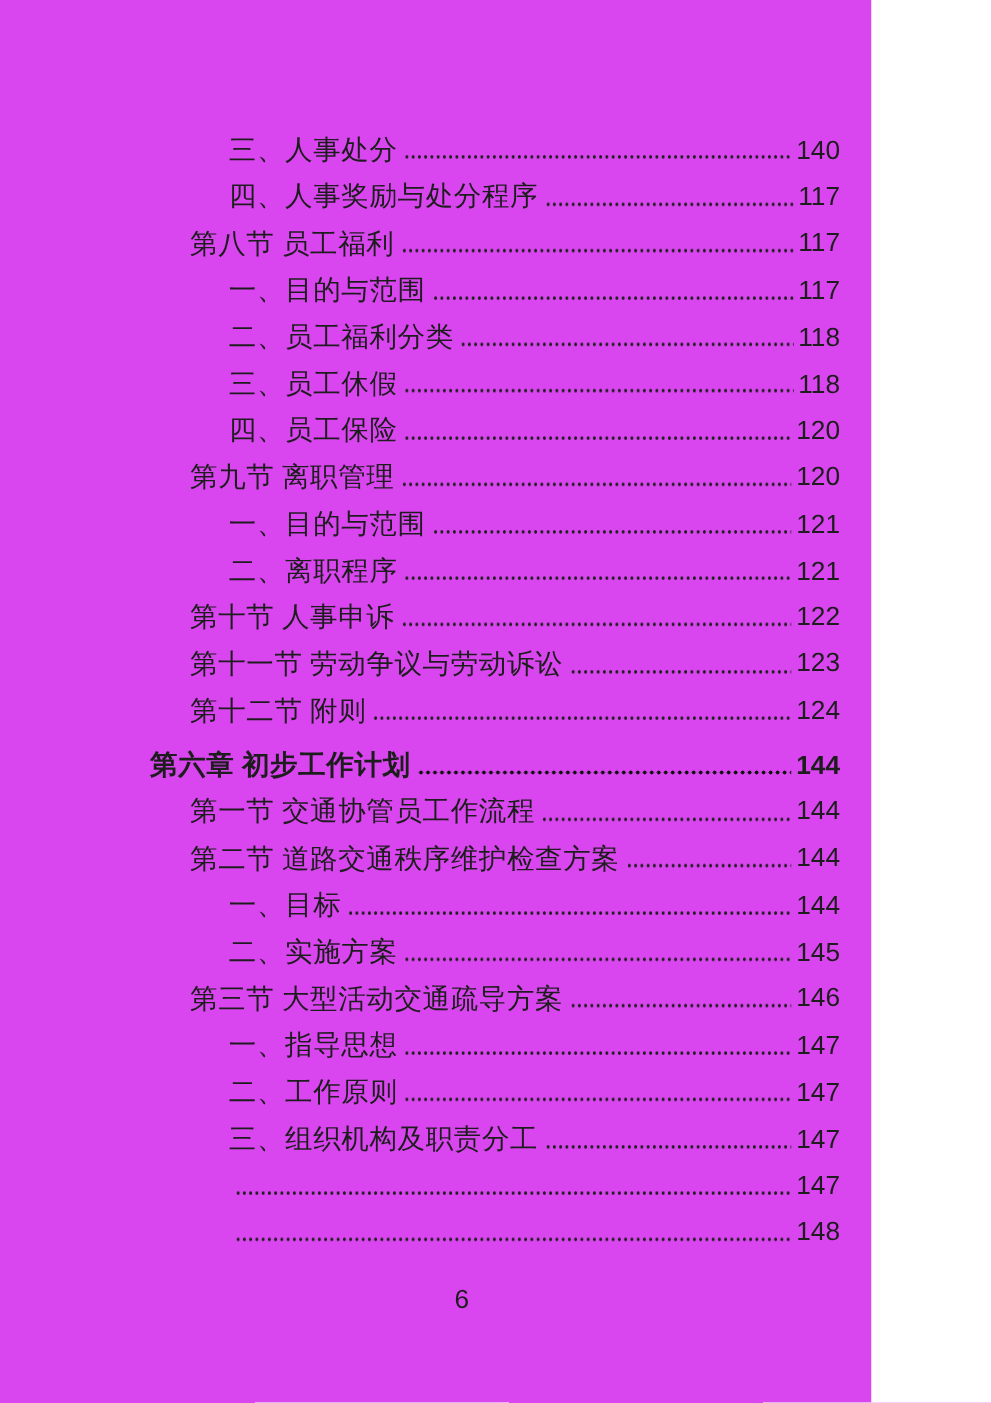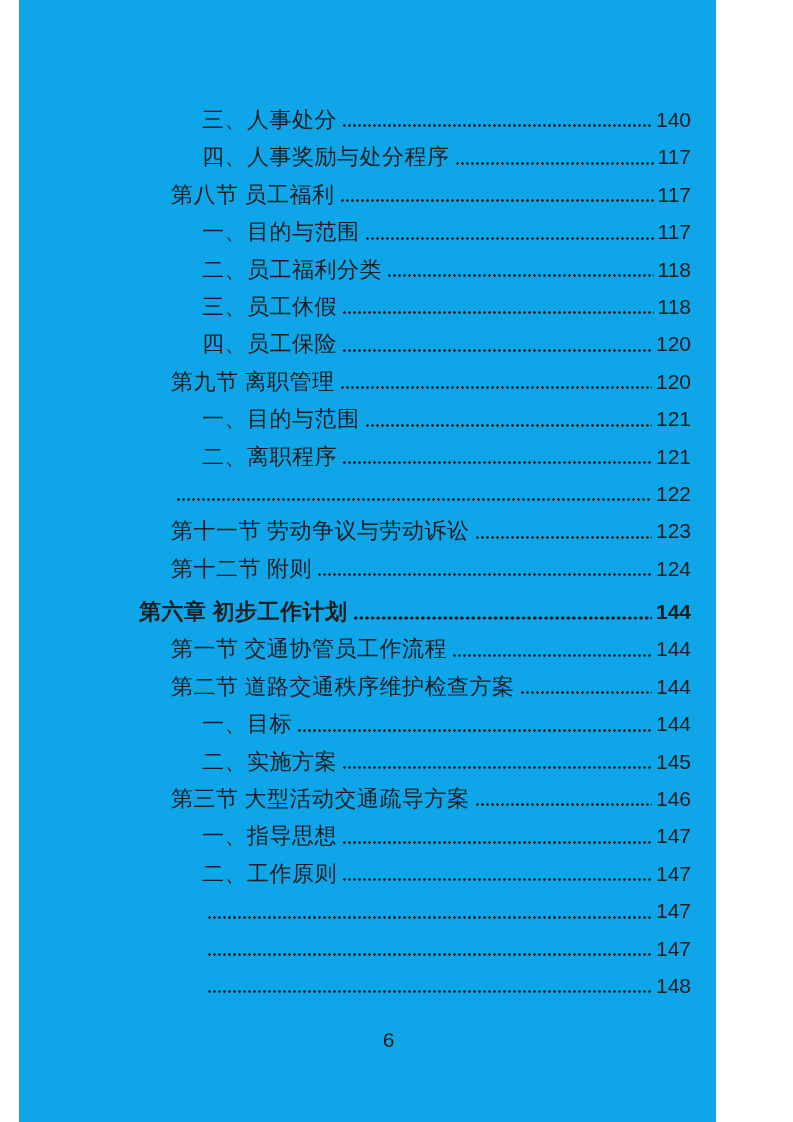--- a/index.html
+++ b/index.html
@@ -4,25 +4,24 @@
 <style>
   html, body {
     margin: 0;
     padding: 0;
     background: #ffffff;
   }
   .page {
     position: relative;
     width: 697px;
     height: 1122px;
-    background: #0ea5e9;
+    background: #d946ef;
     overflow: hidden;
     font-family: "Liberation Serif", serif;
     color: #1d1d1d;
-    margin-left: 19px;
   }
   .toc {
     position: absolute;
     left: 120px;
     top: 101px;
     width: 552px;
   }
   .toc-row {
     display: flex;
     align-items: baseline;
@@ -131,20 +130,21 @@
         <span class="toc-label">一、目的与范围</span>
         <span class="toc-leader"></span>
         <span class="toc-page">121</span>
       </div>
       <div class="toc-row level-item">
         <span class="toc-label">二、离职程序</span>
         <span class="toc-leader"></span>
         <span class="toc-page">121</span>
       </div>
       <div class="toc-row level-section">
+        <span class="toc-label">第十节 人事申诉</span>
         <span class="toc-leader"></span>
         <span class="toc-page">122</span>
       </div>
       <div class="toc-row level-section">
         <span class="toc-label">第十一节 劳动争议与劳动诉讼</span>
         <span class="toc-leader"></span>
         <span class="toc-page">123</span>
       </div>
       <div class="toc-row level-section">
         <span class="toc-label">第十二节 附则</span>
@@ -185,20 +185,21 @@
         <span class="toc-label">一、指导思想</span>
         <span class="toc-leader"></span>
         <span class="toc-page">147</span>
       </div>
       <div class="toc-row level-item">
         <span class="toc-label">二、工作原则</span>
         <span class="toc-leader"></span>
         <span class="toc-page">147</span>
       </div>
       <div class="toc-row level-item">
+        <span class="toc-label">三、组织机构及职责分工</span>
         <span class="toc-leader"></span>
         <span class="toc-page">147</span>
       </div>
       <div class="toc-row level-item">
         <span class="toc-leader"></span>
         <span class="toc-page">147</span>
       </div>
       <div class="toc-row level-item">
         <span class="toc-leader"></span>
         <span class="toc-page">148</span>

